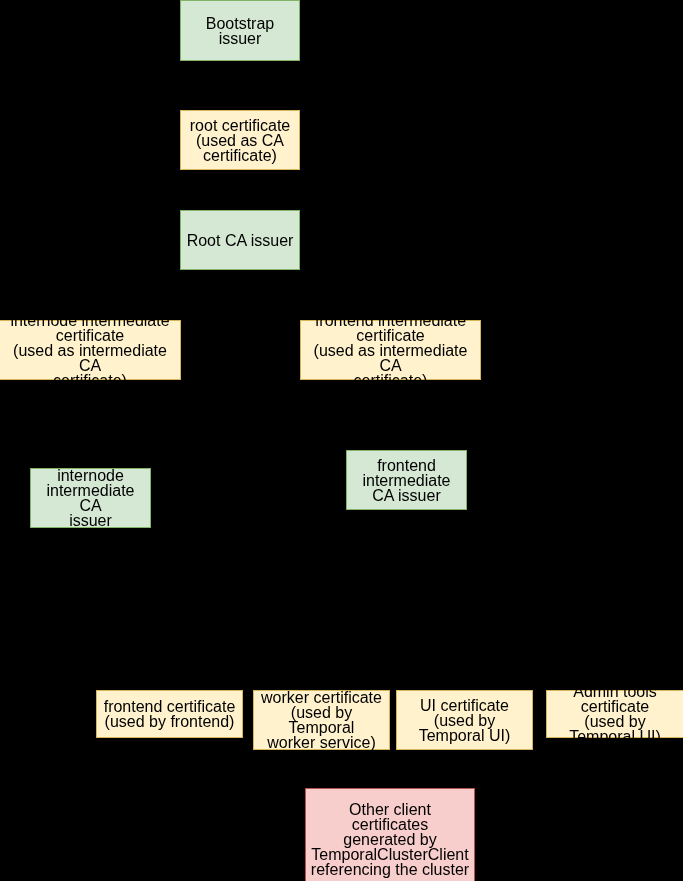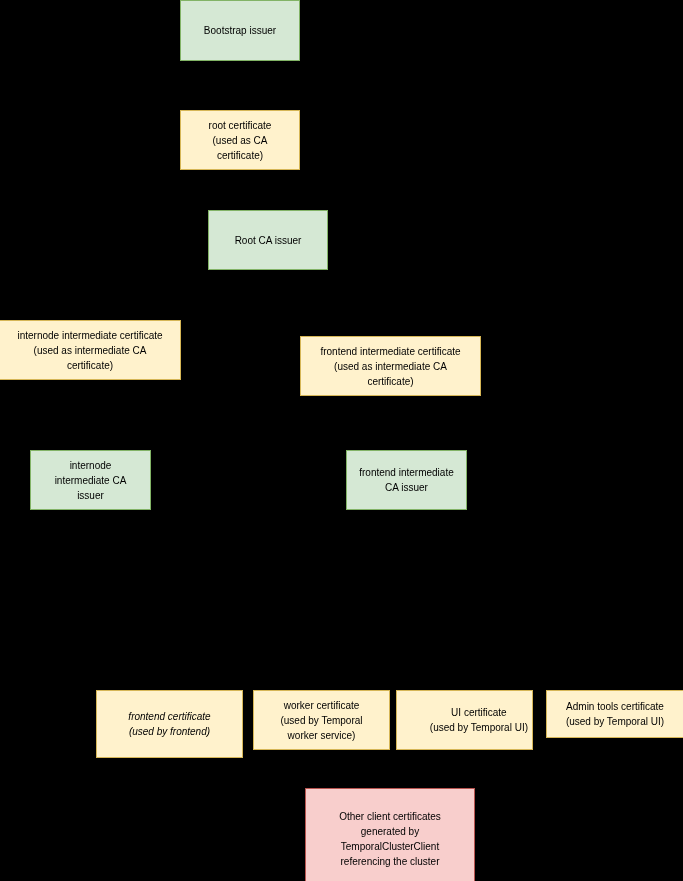--- a/index.html
+++ b/index.html
@@ -16,21 +16,21 @@
     overflow: hidden;
     font-family: "Liberation Sans", "DejaVu Sans", sans-serif;
   }
   .node {
     position: absolute;
     box-sizing: border-box;
     display: flex;
     align-items: center;
     justify-content: center;
     text-align: center;
-    font-size: 10px;
+    font-size: 16px;
     line-height: 15px;
     color: #000000;
     padding: 2px 4px;
     white-space: pre-line;
   }
   .issuer {
     background: #d5e8d4;
     border: 1px solid #82b366;
   }
   .cert {
@@ -88,49 +88,49 @@
   <div class="node issuer" style="left:180px; top:0px; width:120px; height:61px;">
     <span>Bootstrap issuer</span>
   </div>
 
   <div class="node cert" style="left:180px; top:110px; width:120px; height:60px;">
     <span>root certificate
 (used as CA
 certificate)</span>
   </div>
 
-  <div class="node issuer" style="left:180px; top:210px; width:120px; height:60px;margin-left:28px;">
+  <div class="node issuer" style="left:180px; top:210px; width:120px; height:60px;">
     <span>Root CA issuer</span>
   </div>
 
   <div class="node cert clip-left" style="left:0px; top:320px; width:181px; height:60px;">
     <span>internode intermediate certificate
 (used as intermediate CA
 certificate)</span>
   </div>
 
-  <div class="node cert" style="left:300px; top:320px; width:181px; height:60px;margin-top:16px;">
+  <div class="node cert" style="left:300px; top:320px; width:181px; height:60px;">
     <span>frontend intermediate certificate
 (used as intermediate CA
 certificate)</span>
   </div>
 
-  <div class="node issuer" style="left:30px; top:450px; width:121px; height:60px;">
+  <div class="node issuer" style="left:30px; top:468px; width:121px; height:60px;">
     <span>internode
 intermediate CA
 issuer</span>
   </div>
 
   <div class="node issuer" style="left:330px; top:450px; width:121px; height:60px;margin-left:16px;">
     <span>frontend intermediate
 CA issuer</span>
   </div>
 
 
-  <div class="node cert" style="left:96px; top:690px; width:147px; height:68px;font-style:italic;">
+  <div class="node cert" style="left:96px; top:690px; width:147px; height:48px;">
     <span>frontend certificate
 (used by frontend)</span>
   </div>
 
   <div class="node cert" style="left:253px; top:690px; width:137px; height:60px;">
     <span>worker certificate
 (used by Temporal
 worker service)</span>
   </div>
 

